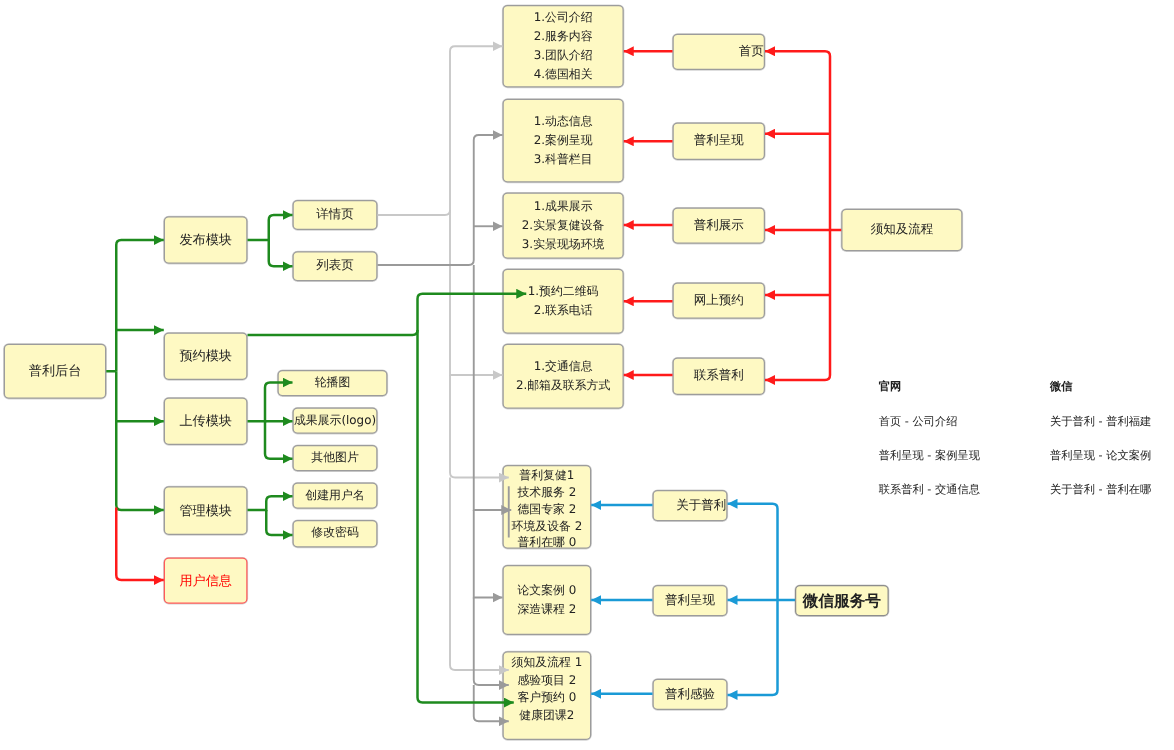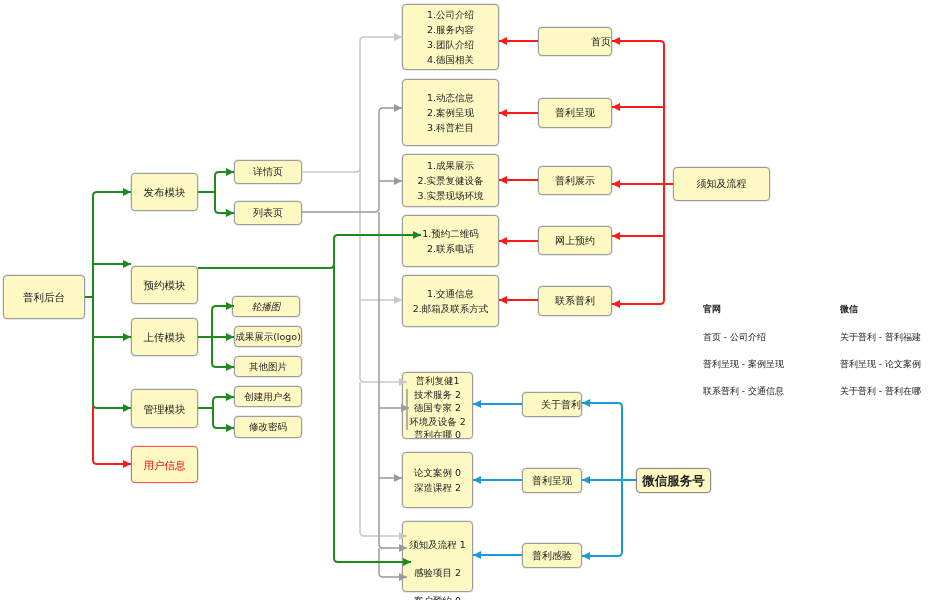--- a/index.html
+++ b/index.html
@@ -7,21 +7,21 @@
          font-family:"DejaVu Sans", "Liberation Sans", sans-serif; color:#222; }
   .node { position:absolute; box-sizing:border-box; background:#fef9c3;
           border:1px solid #9c9c9c; border-radius:4px;
           display:flex; flex-direction:column; align-items:center; justify-content:center;
           font-size:10px; line-height:14px; text-align:center; z-index:1;
           box-shadow:0 0 0 0.5px #d4d4d4; }
   .node.main { font-size:10.5px; }
   .node.small { font-size:9.5px; line-height:12px; }
   .node.list { font-size:9.5px; line-height:15px; }
   .node.tight { justify-content:flex-start; padding-top:1px; font-size:9.5px; line-height:13.5px; overflow:hidden; }
-  .node.tight2 { justify-content:flex-start; padding-top:16px; font-size:9.5px; line-height:14px;gap:14px; }
+  .node.tight2 { justify-content:flex-start; padding-top:2px; font-size:9.5px; line-height:14px; }
   .node.red { border-color:#ff5a5a; color:#f00; }
   .node.wx-root { font-size:12.5px; font-weight:bold; border-color:#8d8d8d; }
   .ln { display:block; white-space:nowrap; }
   svg.wires { position:absolute; left:0; top:0; z-index:2; pointer-events:none; }
   .legend { position:absolute; font-size:9px; white-space:nowrap; color:#222; }
   .legend.title { font-weight:bold; }
 </style>
 </head>
 <body>
 
@@ -44,21 +44,21 @@
 <div class="node main red" style="left:131px;top:446px;width:67px;height:37px;">
   <span class="ln">用户信息</span>
 </div>
 
 <div class="node" style="left:234px;top:160px;width:68px;height:24px;">
   <span class="ln">详情页</span>
 </div>
 <div class="node" style="left:234px;top:201px;width:68px;height:24px;">
   <span class="ln">列表页</span>
 </div>
-<div class="node small" style="left:232px;top:296px;width:68px;height:21px;font-style:italic;">
+<div class="node small" style="left:222px;top:296px;width:88px;height:21px;">
   <span class="ln">轮播图</span>
 </div>
 <div class="node small" style="left:234px;top:326px;width:68px;height:21px;">
   <span class="ln">成果展示(logo)</span>
 </div>
 <div class="node small" style="left:234px;top:356px;width:68px;height:21px;">
   <span class="ln">其他图片</span>
 </div>
 <div class="node small" style="left:234px;top:386px;width:68px;height:21px;">
   <span class="ln">创建用户名</span>

